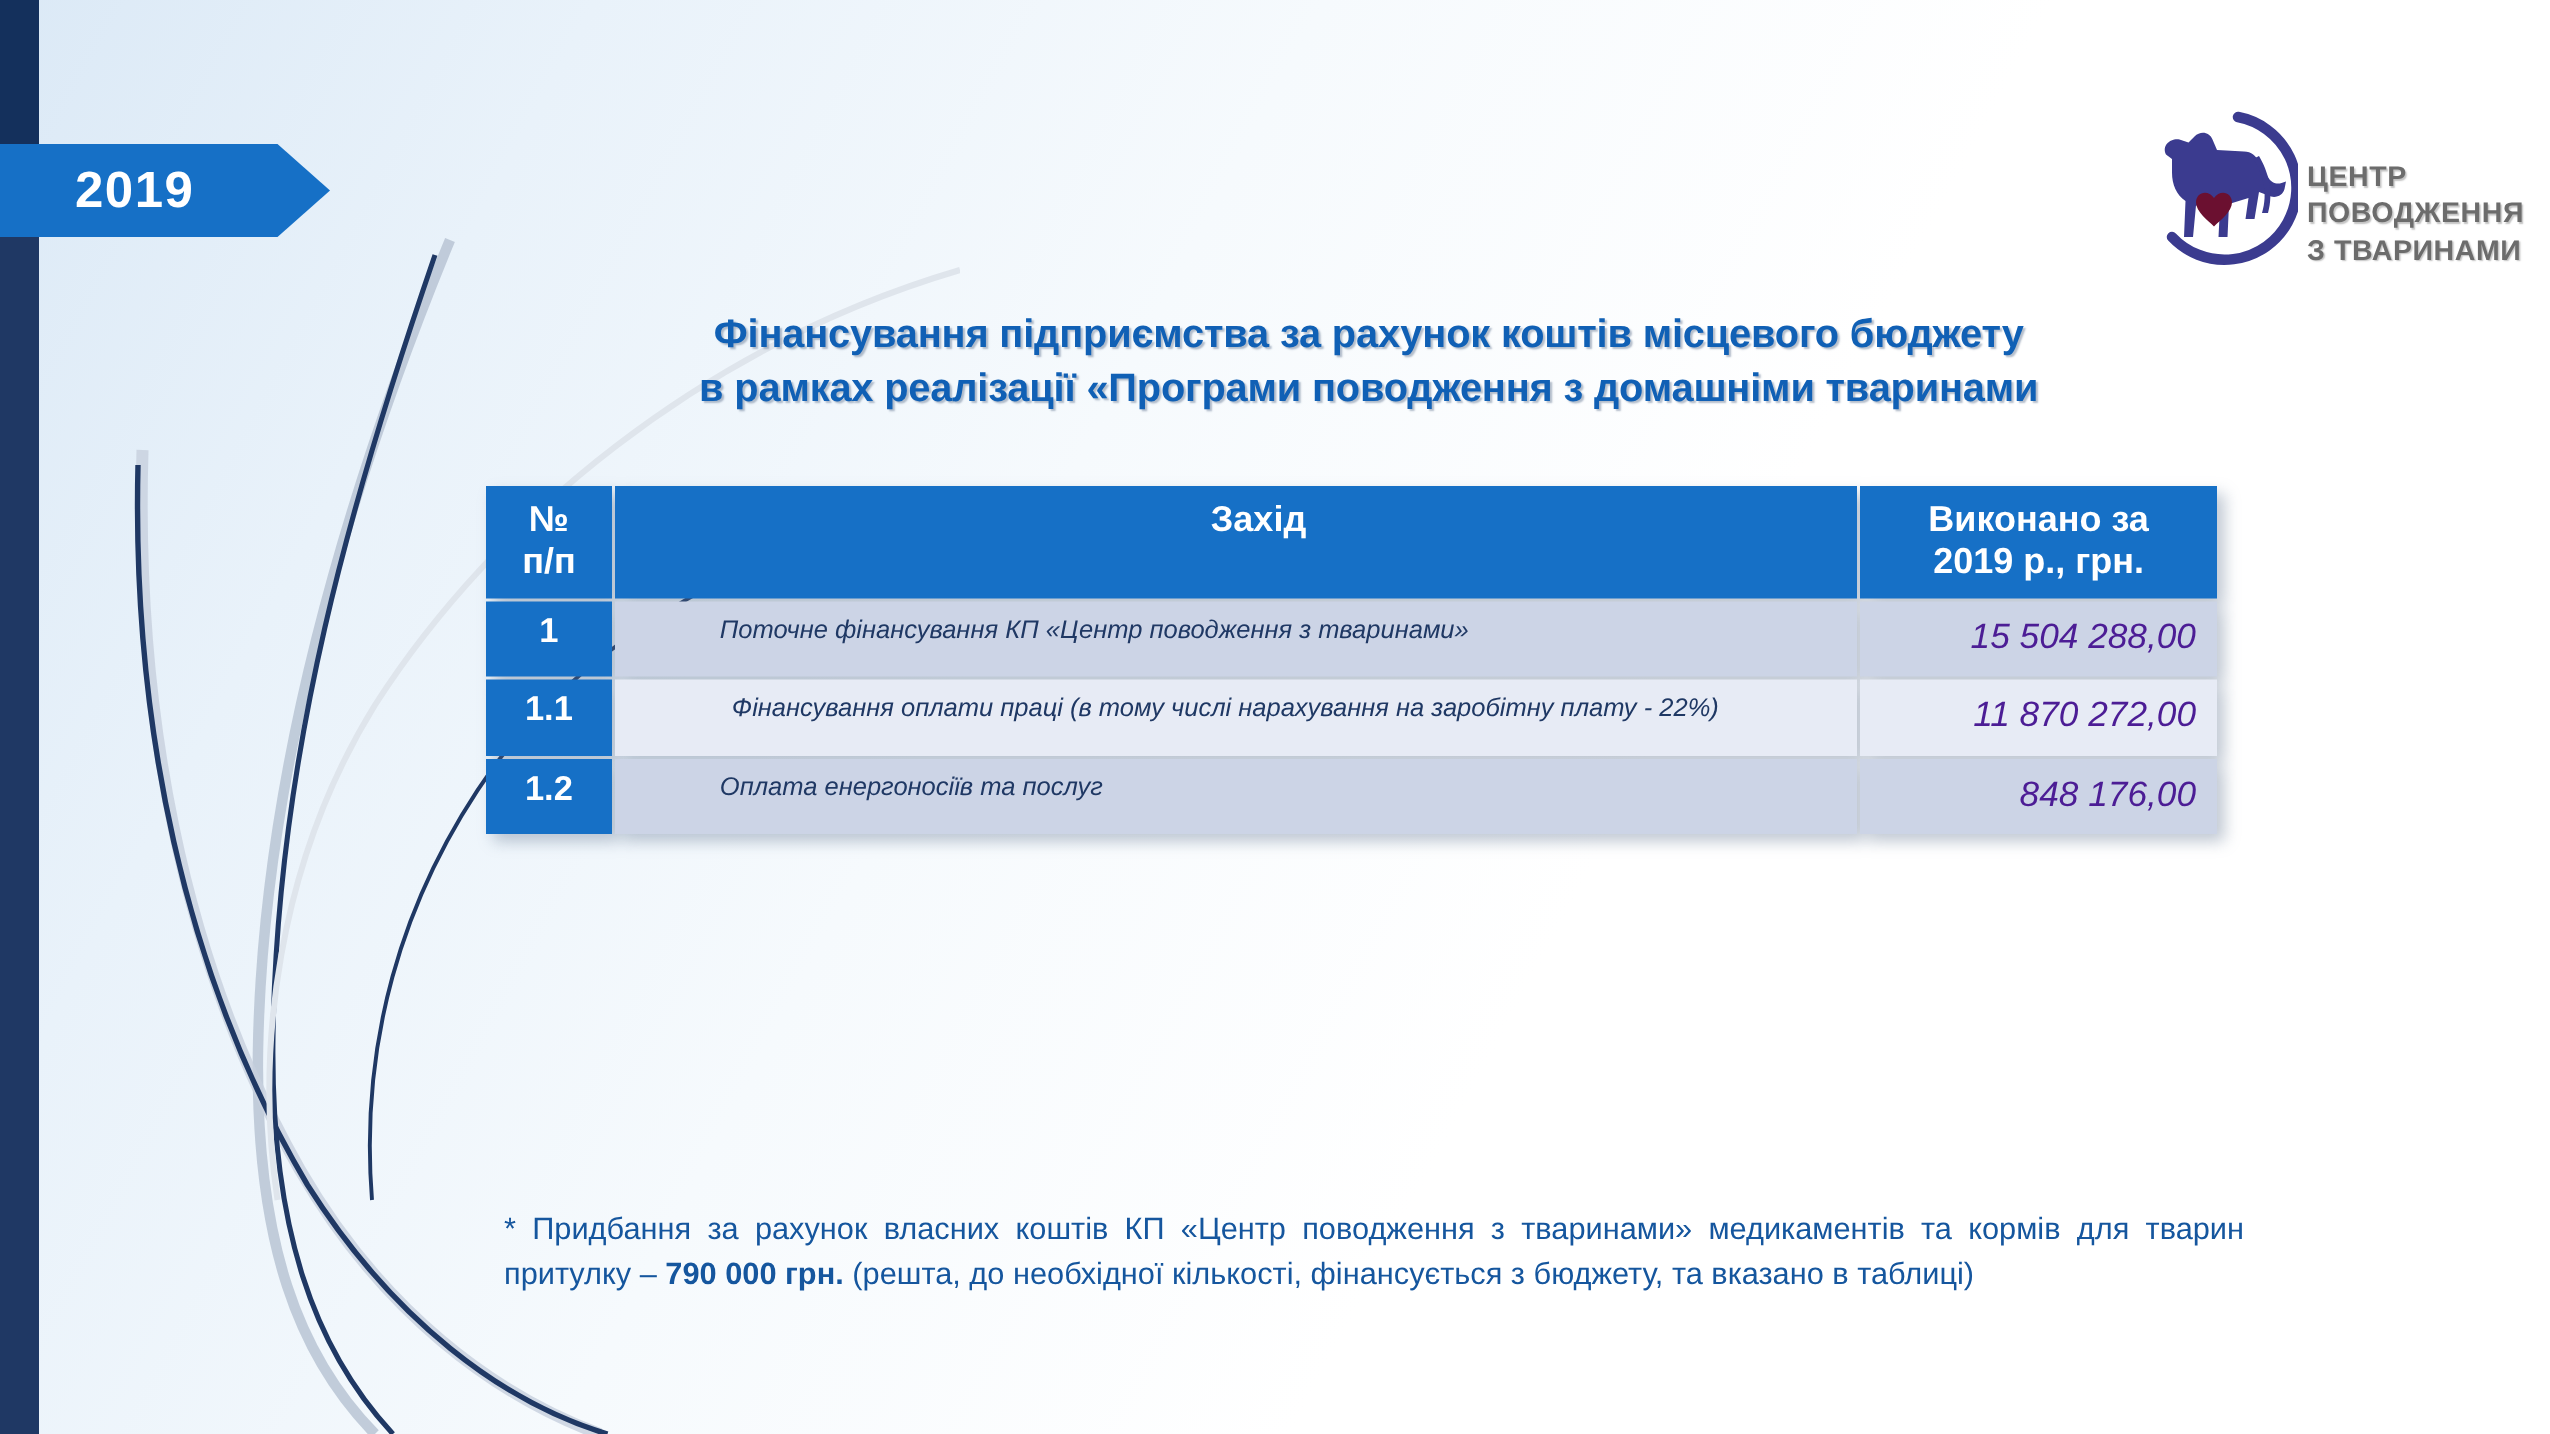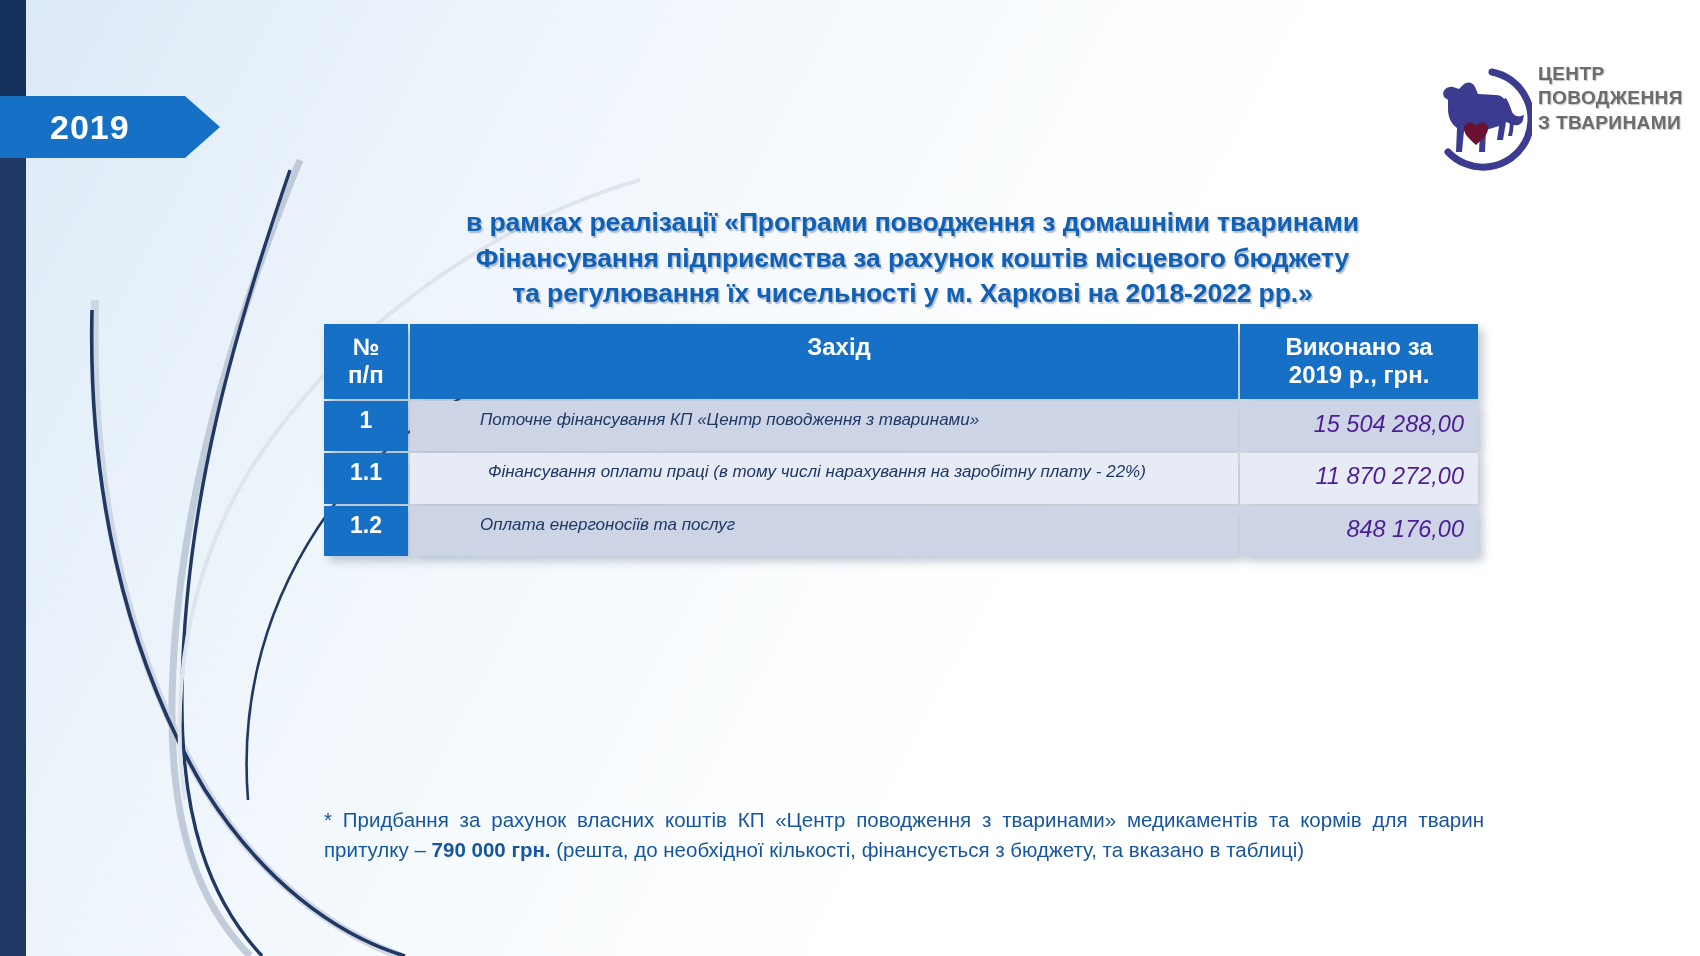--- a/index.html
+++ b/index.html
@@ -64,21 +64,21 @@
     letter-spacing: 1px;
     font-family: "Liberation Sans", sans-serif;
   }
 
   
   .logo {
     position: absolute;
     right: 18px; top: 62px;
     width: 260px; height: 118px;
     display: flex;
-    align-items: flex-start;
+    align-items: flex-end;
     gap: 6px;
   }
   .logo-mark { width: 110px; height: 112px; flex: 0 0 110px; }
   .logo-text {
     color: #6c6c6c;
     font-family: "Liberation Sans", sans-serif;
     font-weight: bold;
     font-size: 18px;
     line-height: 1.28;
     letter-spacing: 0.4px;
@@ -167,21 +167,21 @@
     vertical-align: top;
     width: 238px;
     white-space: nowrap;
   }
   tr.shade-a td.desc, tr.shade-a td.val { background: #ccd4e6; }
   tr.shade-b td.desc, tr.shade-b td.val { background: #e7ebf5; padding-left: 24px; }
 
   
   .footnote {
     position: absolute;
-    left: 324px; top: 805px;
+    left: 336px; top: 805px;
     width: 1160px;
     color: #15569e;
     font-family: "Liberation Sans", sans-serif;
     font-size: 20.5px;
     line-height: 1.45;
     text-align: justify;
     text-align-last: left;
   }
   .footnote b { font-weight: bold; }
 </style>
@@ -217,23 +217,22 @@
       <path d="M84 36 c6 10 10 24 6 38 l-4 0 c4 -13 1 -26 -6 -36 z" fill="#3b3b8f"></path>
     </svg>
     <div class="logo-text">
       <div class="l1">ЦЕНТР</div>
       <div class="l2">ПОВОДЖЕННЯ</div>
       <div class="l3">З ТВАРИНАМИ</div>
     </div>
   </div>
 
   <div class="title">
+    <div>Фінансування підприємства за рахунок коштів місцевого бюджету</div>
     <div>в рамках реалізації «Програми поводження з домашніми тваринами</div>
-    <div>Фінансування підприємства за рахунок коштів місцевого бюджету</div>
-    <div>та регулювання їх чисельності у м. Харкові на 2018-2022 рр.»</div>
   </div>
 
   <div class="table-wrap">
     <table class="fin">
       <thead>
         <tr>
           <th class="h-num">
             <div>№</div>
             <div>п/п</div>
           </th>

